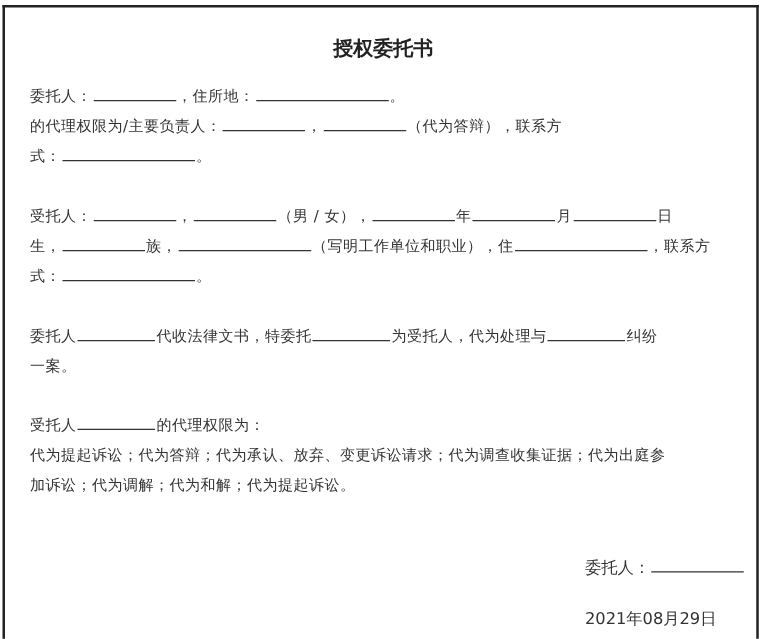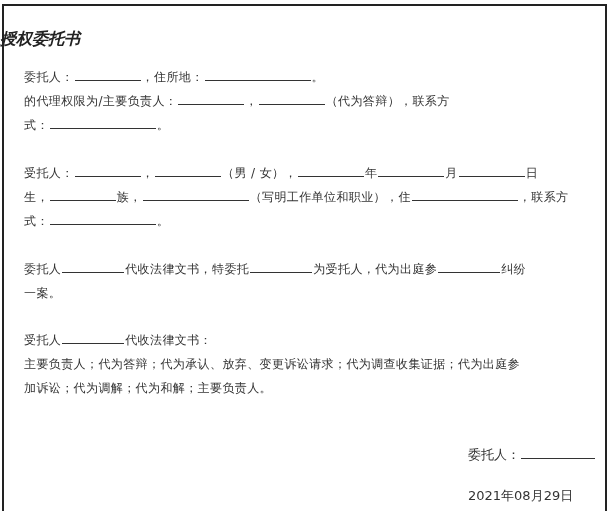--- a/index.html
+++ b/index.html
@@ -8,23 +8,22 @@
       font-family: "DejaVu Sans", "Liberation Sans", sans-serif;
       color: #333333;
     }
     .frame {
       position: absolute; left: 2px; top: 4px; width: 605px; height: 520px;
       border-left: 2px solid #222; border-top: 2px solid #222; border-right: 2px solid #222;
       box-sizing: border-box;
     }
     .title {
       position: absolute; left: 0; width: 613px; top: 29px;
-      text-align: left; font-size: 16px; font-weight: bold; color: #222;
+      text-align: center; font-size: 16px; font-weight: bold; color: #222;
       letter-spacing: 0px;
-      font-style: italic;
     }
     .line {
       position: absolute; left: 24px; font-size: 12px; line-height: 24px;
       white-space: nowrap; letter-spacing: 0.4px;
     }
     .blank {
       display: inline-block; border-bottom: 1px solid #333; height: 14px;
       vertical-align: baseline; margin: 0 1px;
     }
     .sig { position: absolute; left: 468px; font-size: 13px; line-height: 24px; white-space: nowrap; }
@@ -50,26 +49,26 @@
   <span>受托人：</span><span class="blank" style="width:66px"></span><span>，</span><span class="blank" style="width:66px"></span><span>（男 / 女），</span><span class="blank" style="width:66px"></span><span>年</span><span class="blank" style="width:66px"></span><span>月</span><span class="blank" style="width:66px"></span><span>日</span>
 </div>
 <div class="line" style="top:185px">
   <span>生，</span><span class="blank" style="width:66px"></span><span>族，</span><span class="blank" style="width:106px"></span><span>（写明工作单位和职业），住</span><span class="blank" style="width:106px"></span><span>，联系方</span>
 </div>
 <div class="line" style="top:209px">
   <span>式：</span><span class="blank" style="width:106px"></span><span>。</span>
 </div>
 
 <div class="line" style="top:257px">
-  <span>委托人</span><span class="blank" style="width:62px"></span><span>代收法律文书，特委托</span><span class="blank" style="width:62px"></span><span>为受托人，代为出庭参</span><span class="blank" style="width:62px"></span><span>纠纷</span>
+  <span>委托人</span><span class="blank" style="width:62px"></span><span>代收法律文书，特委托</span><span class="blank" style="width:62px"></span><span>为受托人，代为处理与</span><span class="blank" style="width:62px"></span><span>纠纷</span>
 </div>
 <div class="line" style="top:281px">一案。</div>
 
 <div class="line" style="top:328px">
-  <span>受托人</span><span class="blank" style="width:62px"></span><span>代收法律文书：</span>
+  <span>受托人</span><span class="blank" style="width:62px"></span><span>的代理权限为：</span>
 </div>
-<div class="line" style="top:352px">主要负责人；代为答辩；代为承认、放弃、变更诉讼请求；代为调查收集证据；代为出庭参</div>
-<div class="line" style="top:376px">加诉讼；代为调解；代为和解；主要负责人。</div>
+<div class="line" style="top:352px">代为提起诉讼；代为答辩；代为承认、放弃、变更诉讼请求；代为调查收集证据；代为出庭参</div>
+<div class="line" style="top:376px">加诉讼；代为调解；代为和解；代为提起诉讼。</div>
 
 <div class="sig" style="top:443px">
   <span>委托人：</span><span class="blank" style="width:74px"></span>
 </div>
 <div class="sig" style="top:484px">2021年08月29日</div>
 
 </body></html>

